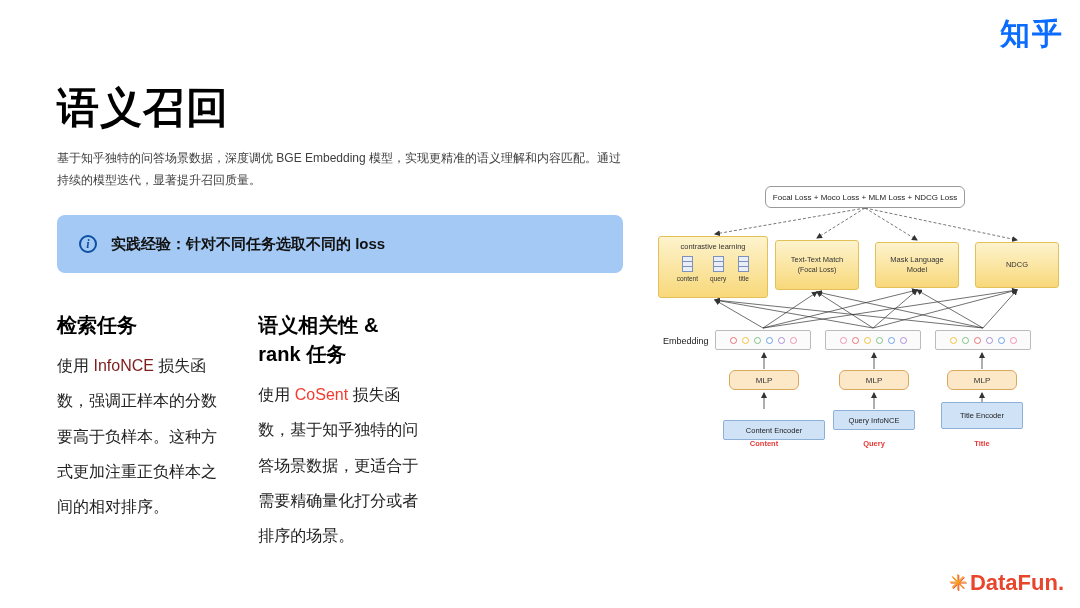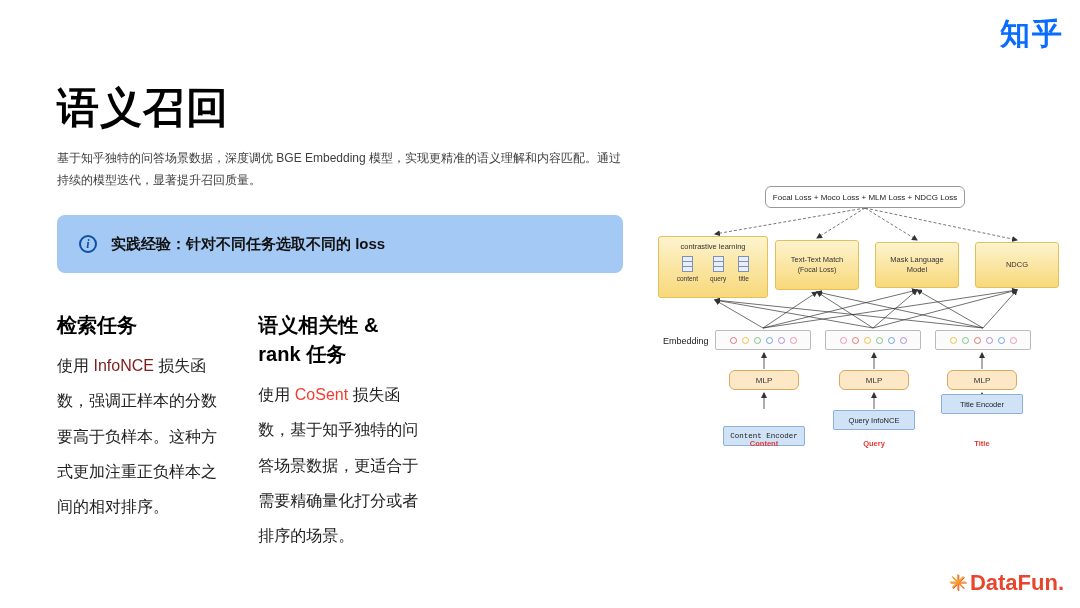--- a/index.html
+++ b/index.html
@@ -47,23 +47,23 @@
   .emb { border: 1px solid #bbb; background: #fbfbfb; border-radius: 2px; gap: 5px; }
   .emb1 { left: 62px; top: 150px; width: 96px; height: 20px; }
   .emb2 { left: 172px; top: 150px; width: 96px; height: 20px; }
   .emb3 { left: 282px; top: 150px; width: 96px; height: 20px; }
   .dot { width: 7px; height: 7px; border-radius: 50%; border: 1.5px solid; background: #fff; display: inline-block; }
   .mlp { background: #fce8c6; border: 1px solid #dba860; border-radius: 6px; font-size: 8px; color: #333; }
   .mlp1 { left: 76px; top: 190px; width: 70px; height: 20px; }
   .mlp2 { left: 186px; top: 190px; width: 70px; height: 20px; }
   .mlp3 { left: 294px; top: 190px; width: 70px; height: 20px; }
   .enc { background: #cfe2f6; border: 1px solid #8cb0d8; border-radius: 2px; font-size: 7.5px; color: #222; }
-  .enc1 { left: 70px; top: 246px; width: 82px; height: 20px; font-family: Liberation Mono, monospace; }
+  .enc1 { left: 70px; top: 240px; width: 102px; height: 20px; }
   .enc2 { left: 180px; top: 230px; width: 82px; height: 20px; }
-  .enc3 { left: 288px; top: 214px; width: 82px; height: 20px; }
+  .enc3 { left: 288px; top: 222px; width: 82px; height: 27px; }
   .input-label { position: absolute; top: 259px; font-size: 7.5px; color: #e53935; text-align: center; font-weight: bold; }
   .in1 { left: 70px; width: 82px; }
   .in2 { left: 180px; width: 82px; }
   .in3 { left: 288px; width: 82px; }
 </style>
 </head>
 <body>
 
 <div class="slide">
 

